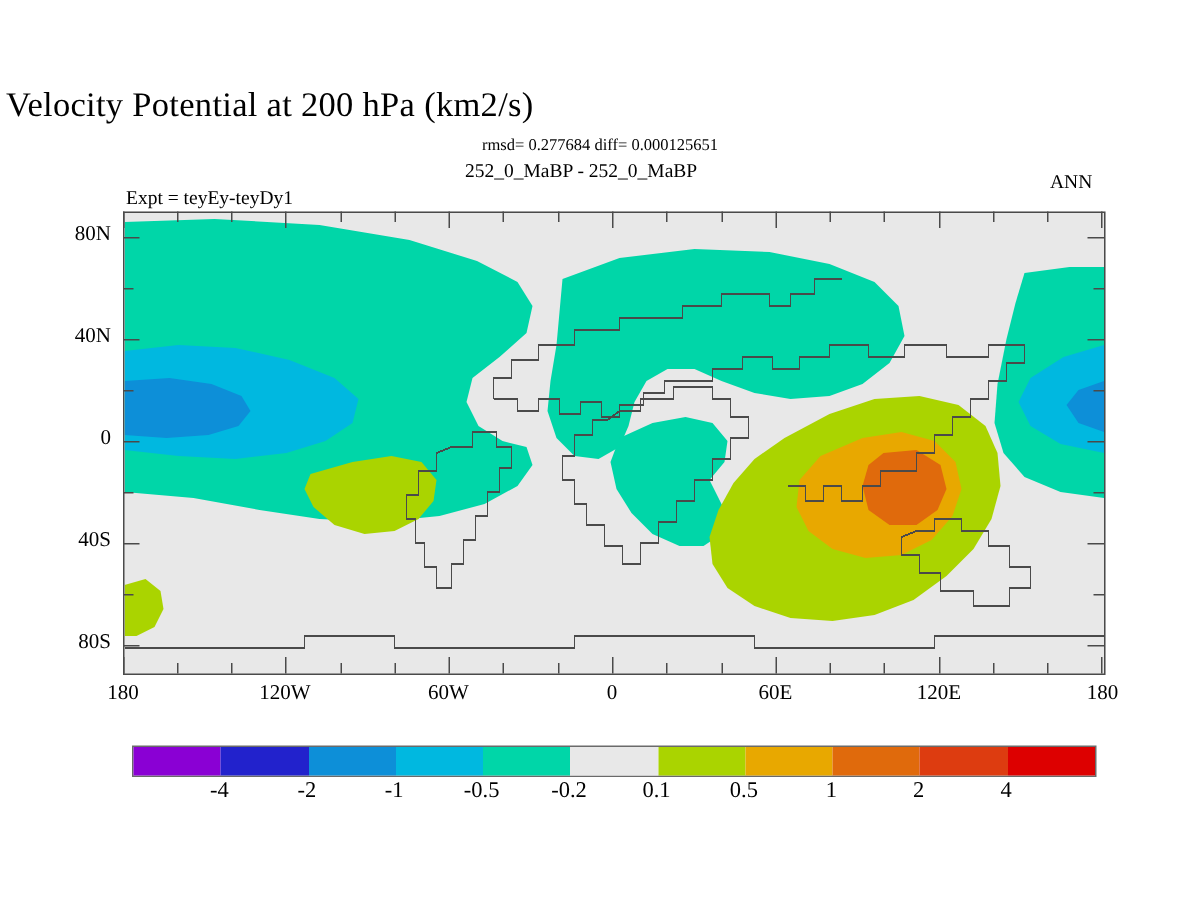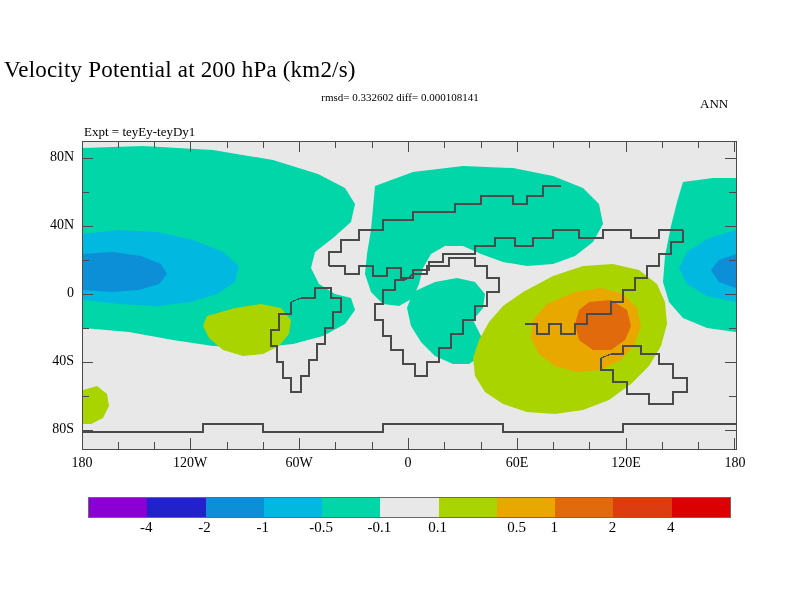--- a/index.html
+++ b/index.html
@@ -39,23 +39,24 @@
   #cbar div{flex:1 1 0;height:100%;}
   .cblab{position:absolute;font-size:15px;color:#000;text-align:center;
          width:60px;top:519px;}
 </style>
 </head>
 <body>
 
 <div id="root">
 
   <div class="ttl" style="top:57px;">Velocity Potential at 200 hPa (km2/s)</div>
-  <div class="stats" style="top:91px;">rmsd= 0.332602 diff= 0.000108141</div>
+  <div class="stats" style="top:91px;">rmsd= 0.277684 diff= 0.000125651</div>
   <div class="hdr" style="left:84px;top:124px;">Expt = teyEy-teyDy1</div>
-  <div class="hdr" style="left:700px;top:96px;text-align:center;">ANN</div>
+  <div class="hdr" style="left:310px;top:106px;">252_0_MaBP - 252_0_MaBP</div>
+  <div class="hdr" style="left:700px;top:113px;text-align:center;">ANN</div>
 
   <div id="plot">
 
     <div id="fields">
     <svg viewBox="0 0 653 307" preserveAspectRatio="none" xmlns="http://www.w3.org/2000/svg" shape-rendering="geometricPrecision">
 
       <path fill="#00d6a8" d="M0,6 L60,4 L130,8 L190,18 L235,32 L262,46 L272,62
         L268,80 L250,96 L232,110 L228,126 L236,142 L252,152 L268,156 L272,168
         L262,182 L240,194 L210,202 L170,206 L130,204 L90,198 L46,190 L0,186 Z"></path>
 
@@ -235,21 +236,21 @@
       <div style="background: rgb(232, 168, 0);"></div>
       <div style="background: rgb(224, 106, 12);"></div>
       <div style="background: rgb(221, 60, 16);"></div>
       <div style="background: rgb(221, 0, 0);"></div>
     </div>
   <div id="cbarlabels">
       <div class="cblab" style="left: 116.273px;">-4</div>
       <div class="cblab" style="left: 174.545px;">-2</div>
       <div class="cblab" style="left: 232.818px;">-1</div>
       <div class="cblab" style="left: 291.091px;">-0.5</div>
-      <div class="cblab" style="left: 349.364px;">-0.1</div>
+      <div class="cblab" style="left: 349.364px;">-0.2</div>
       <div class="cblab" style="left: 407.636px;">0.1</div>
-      <div class="cblab" style="left: 465.909px; text-align: right;">0.5</div>
+      <div class="cblab" style="left: 465.909px;">0.5</div>
       <div class="cblab" style="left: 524.182px;">1</div>
       <div class="cblab" style="left: 582.455px;">2</div>
       <div class="cblab" style="left: 640.727px;">4</div>
     </div>
 
 </div>
 
 </body></html>

